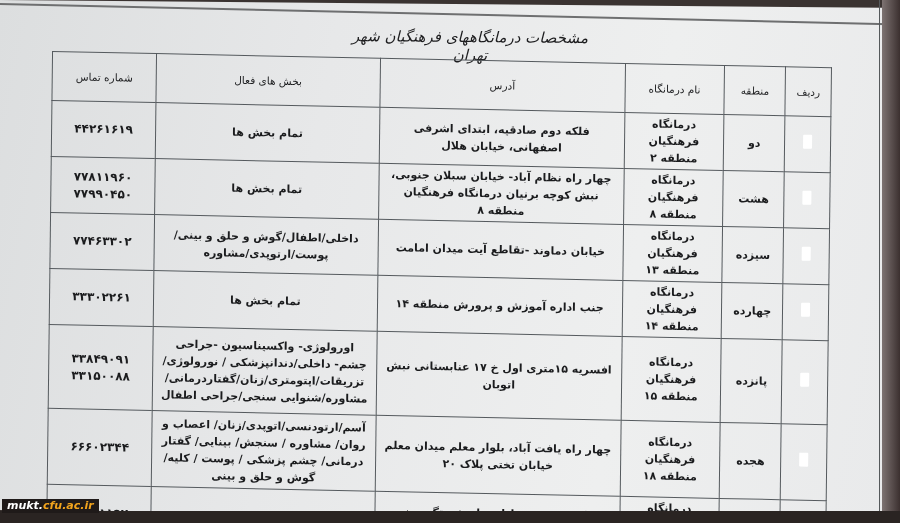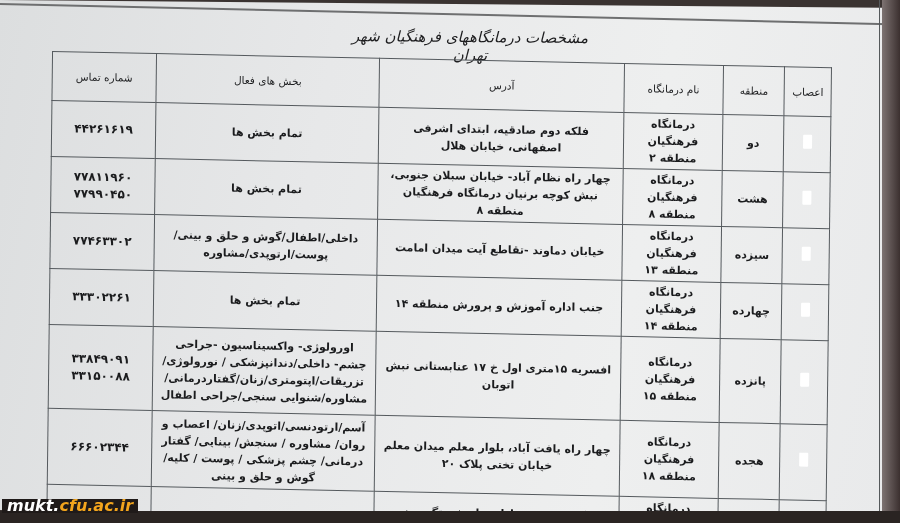--- a/index.html
+++ b/index.html
@@ -54,37 +54,37 @@
     .col-dept { width: 232px; }
     .col-phone { width: 96px; }
     .redact {
       display: inline-block; width: 9px; height: 14px; background: #fff; border-radius: 1px;
     }
     td.zone { font-weight: normal; }
     td.name { font-weight: normal; }
     .phone { font-size: 12px; letter-spacing: 0.5px; display: block; }
     .watermark {
       position: absolute; left: 2px; bottom: 10px; height: 14px;
-      background: #1f1a19; padding: 0 5px; font-size: 16px; font-style: italic; font-weight: bold;
+      background: #1f1a19; padding: 0 5px; font-size: 11px; font-style: italic; font-weight: bold;
       line-height: 14px;
     }
     .watermark .w1 { color: #ffffff; }
     .watermark .w2 { color: #f3a51d; }
   </style>
 </head>
 <body>
 
 <div class="paper">
   <div class="fold-line"></div>
   <div class="title">مشخصات درمانگاههای فرهنگیان شهر تهران</div>
 
   <table class="clinics">
     <thead>
       <tr>
-        <th class="col-num">اعصاب</th>
+        <th class="col-num">ردیف</th>
         <th class="col-zone">منطقه</th>
         <th class="col-name">نام درمانگاه</th>
         <th class="col-addr">آدرس</th>
         <th class="col-dept">بخش های فعال</th>
         <th class="col-phone">شماره تماس</th>
       </tr>
     </thead>
     <tbody>
       <tr style="height:44px">
         <td><span class="redact"></span></td>

